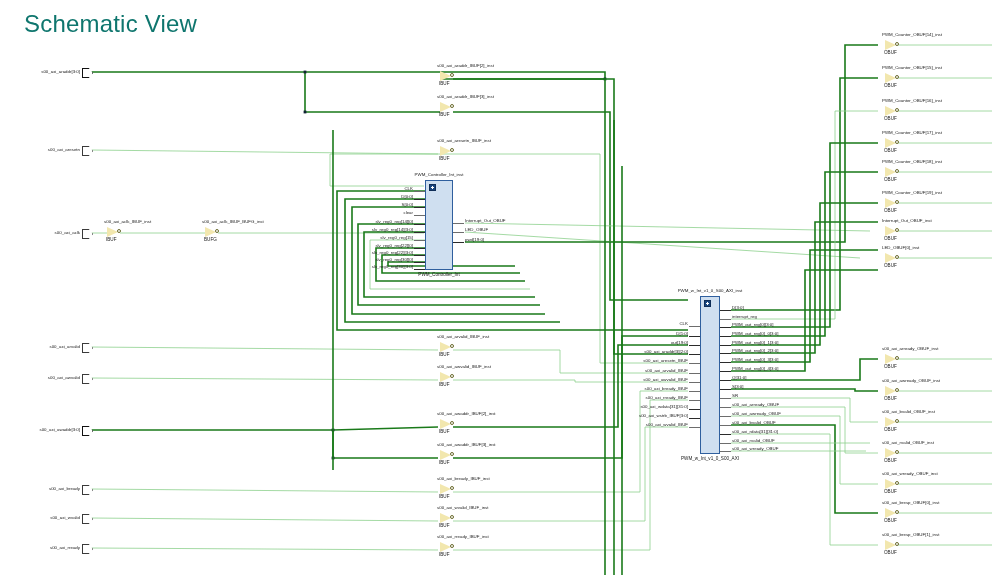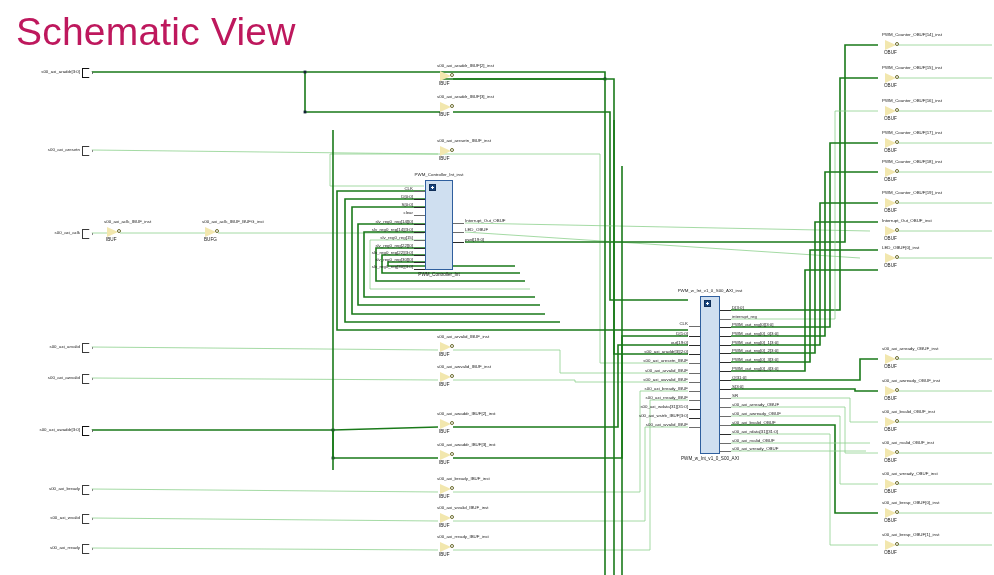--- a/index.html
+++ b/index.html
@@ -1,20 +1,20 @@
 <!DOCTYPE html>
 <html><head>
 <meta charset="utf-8">
 <style>
   html,body{margin:0;padding:0;background:#ffffff;}
   body{width:994px;height:575px;position:relative;overflow:hidden;
        font-family:"Liberation Sans",sans-serif;color:#111;}
   #stage{position:absolute;left:0;top:0;width:994px;height:575px;}
 
-  .title{position:absolute;left:16px;top:10px;font-size:39px;color:#be185d;
+  .title{position:absolute;left:24px;top:10px;font-size:24px;color:#0f766e;
          font-family:"Liberation Sans",sans-serif;font-weight:400;letter-spacing:.2px;}
 
   svg.wires{position:absolute;left:0;top:0;width:994px;height:575px;}
 
   
   .lbl{position:absolute;font-size:4.4px;color:#1a1a1a;white-space:nowrap;
        font-family:"Liberation Sans",sans-serif;line-height:1;}
   .lbl.r{transform:translateX(-100%);}
   .celltype{position:absolute;font-size:4.6px;color:#1a1a1a;white-space:nowrap;
        font-family:"Liberation Sans",sans-serif;}

